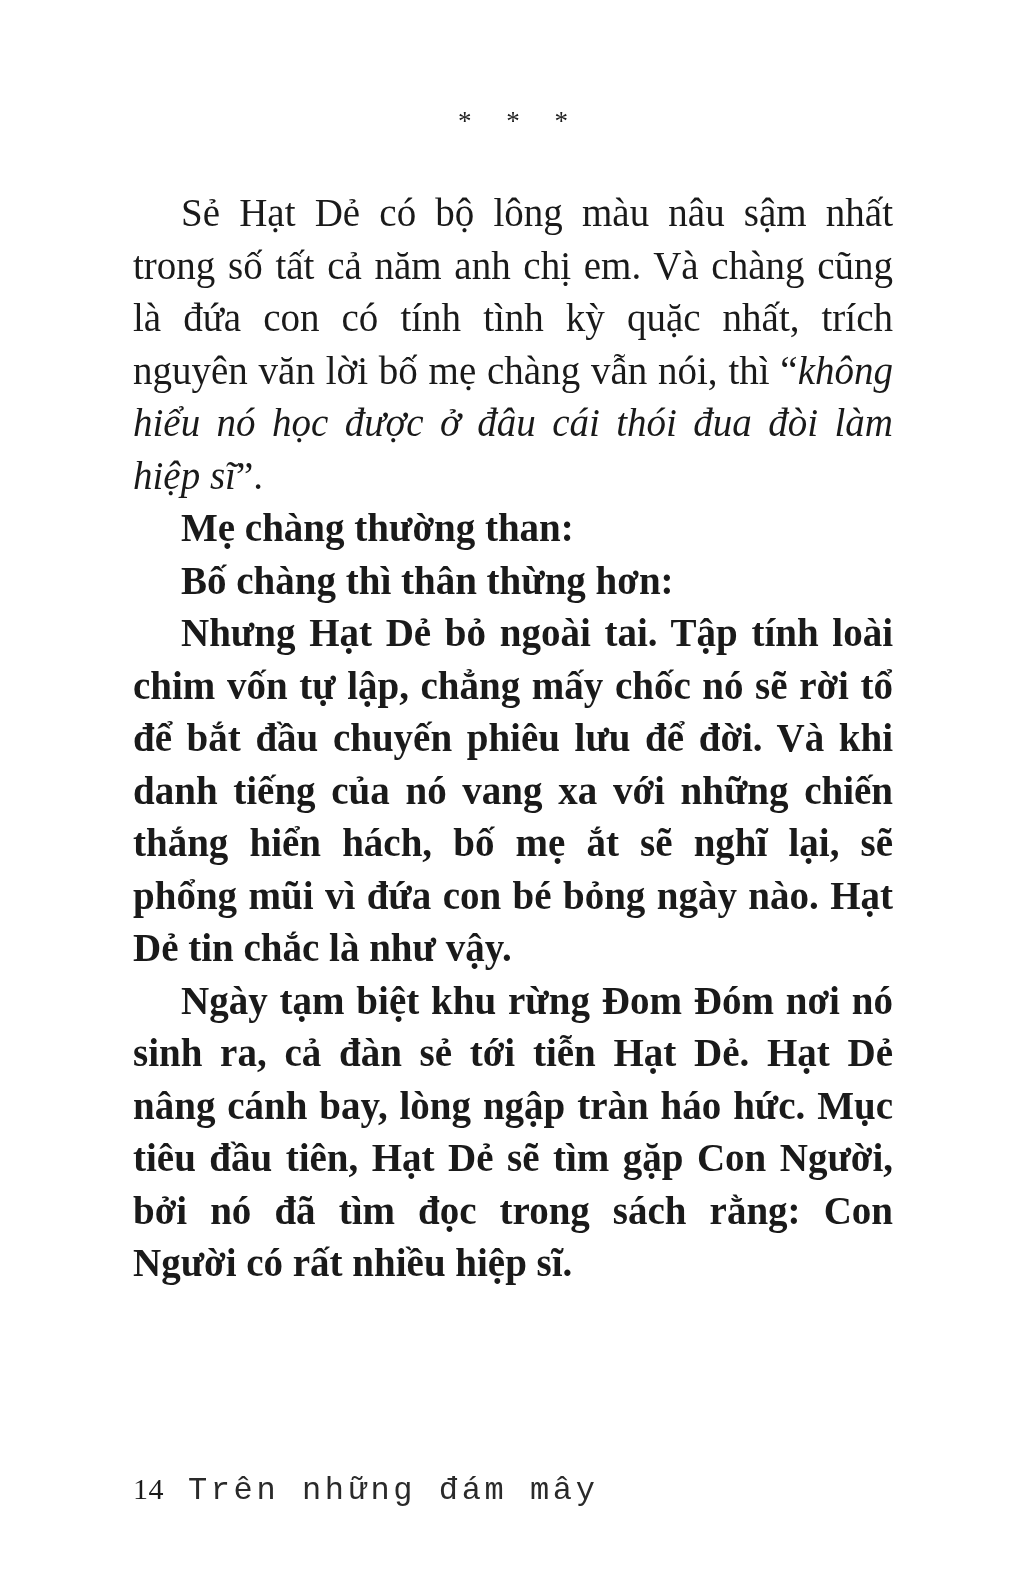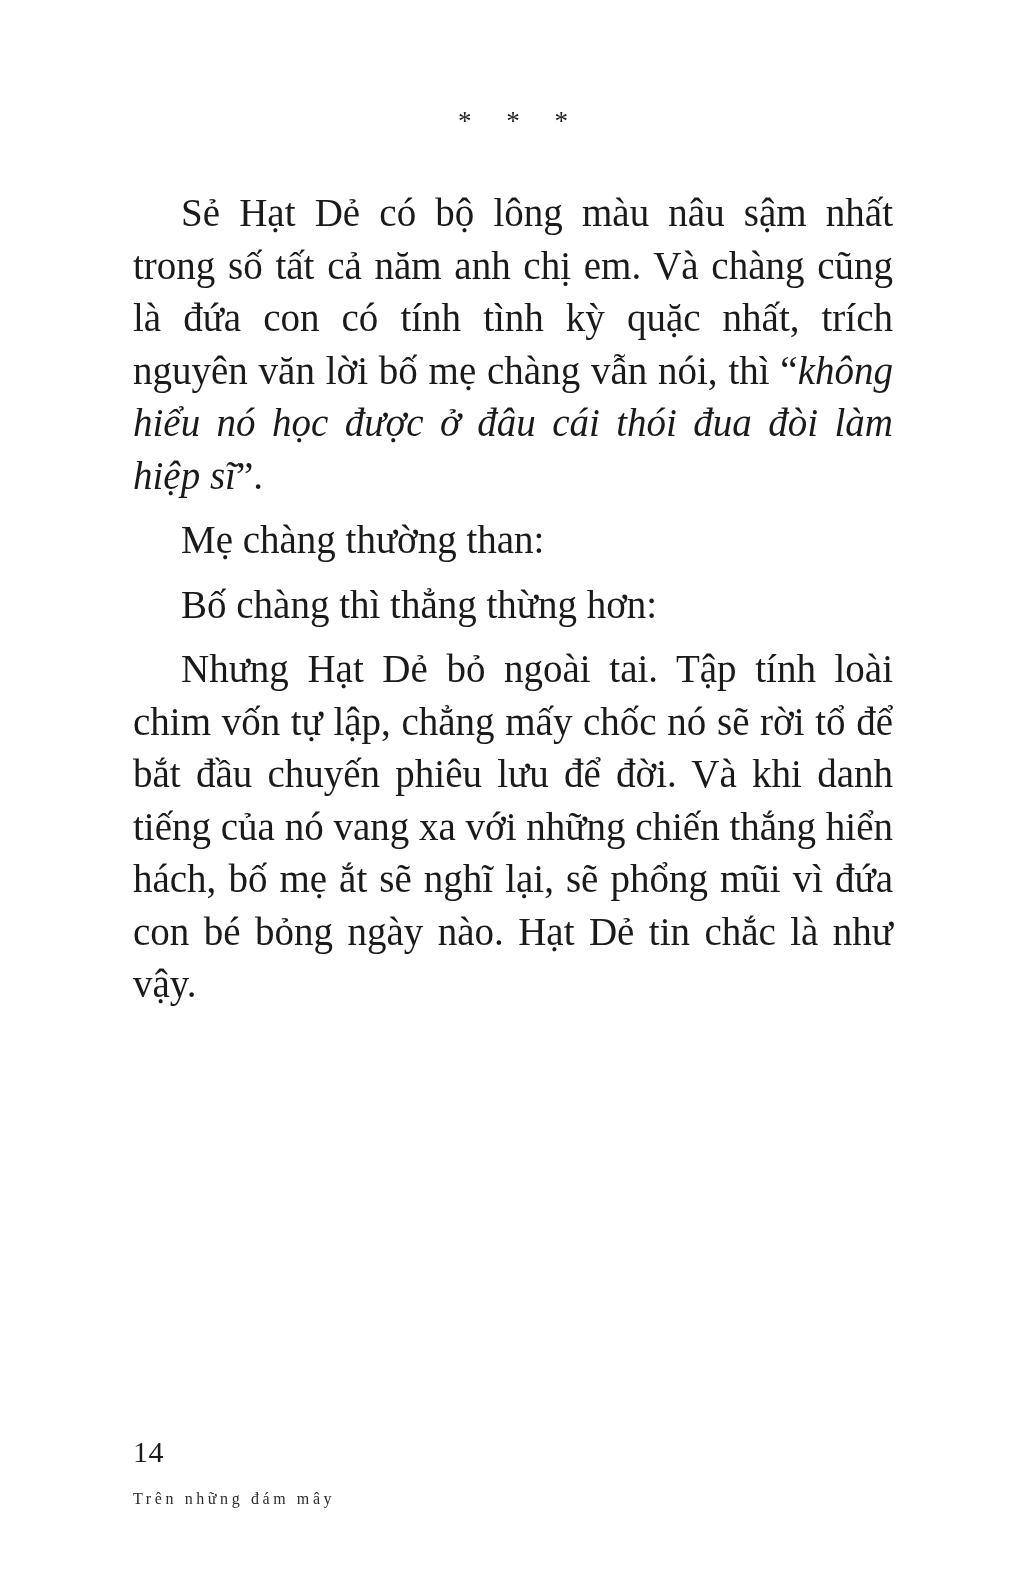--- a/index.html
+++ b/index.html
@@ -41,67 +41,69 @@
     font-size: 39px;
     line-height: 52.5px;
     text-align: justify;
     text-justify: inter-word;
     text-indent: 48px;
     color: #1a1a1a;
     hyphens: none;
     -webkit-hyphens: none;
   }
   .body-text + .body-text {
-    margin-top: 12px;
+    margin-top: 0;
+    font-weight: bold;
   }
   .quote-italic {
     font-style: italic;
   }
   .footer {
     position: absolute;
     left: 133px;
     bottom: 68px;
     display: flex;
     align-items: baseline;
     gap: 24px;
     white-space: nowrap;
-    flex-direction: column;
   }
   .folio {
     font-size: 30px;
     line-height: 1;
     color: #1a1a1a;
     letter-spacing: 0.5px;
   }
   .running-title {
-    font-size: 16px;
+    font-size: 32px;
     line-height: 1;
     color: #2a2a2a;
     letter-spacing: 3.6px;
+    font-family: Liberation Mono, monospace;
   }
 </style>
 </head>
 <body>
 
 <div class="page">
 
   <div class="content-column">
 
     <div class="section-break">*  *  *</div>
 
     <p class="body-text"><span>Sẻ Hạt Dẻ có bộ lông màu nâu sậm nhất trong số tất cả năm anh chị em. Và chàng cũng là đứa con có tính tình kỳ quặc nhất, trích nguyên văn lời bố mẹ chàng vẫn nói, thì “</span><span class="quote-italic">không hiểu nó học được ở đâu cái thói đua đòi làm hiệp sĩ</span><span>”.</span></p>
 
     <p class="body-text">Mẹ chàng thường than:</p>
 
 
-    <p class="body-text">Bố chàng thì thẳng thừng hơn:</p>
+    <p class="body-text">Bố chàng thì thân thừng hơn:</p>
 
 
     <p class="body-text">Nhưng Hạt Dẻ bỏ ngoài tai. Tập tính loài chim vốn tự lập, chẳng mấy chốc nó sẽ rời tổ để bắt đầu chuyến phiêu lưu để đời. Và khi danh tiếng của nó vang xa với những chiến thắng hiển hách, bố mẹ ắt sẽ nghĩ lại, sẽ phổng mũi vì đứa con bé bỏng ngày nào. Hạt Dẻ tin chắc là như vậy.</p>
 
+    <p class="body-text">Ngày tạm biệt khu rừng Đom Đóm nơi nó sinh ra, cả đàn sẻ tới tiễn Hạt Dẻ. Hạt Dẻ nâng cánh bay, lòng ngập tràn háo hức. Mục tiêu đầu tiên, Hạt Dẻ sẽ tìm gặp Con Người, bởi nó đã tìm đọc trong sách rằng: Con Người có rất nhiều hiệp sĩ.</p>
 
   </div>
 
   <div class="footer">
     <span class="folio">14</span>
     <span class="running-title">Trên những đám mây</span>
   </div>
 
 </div>
 

